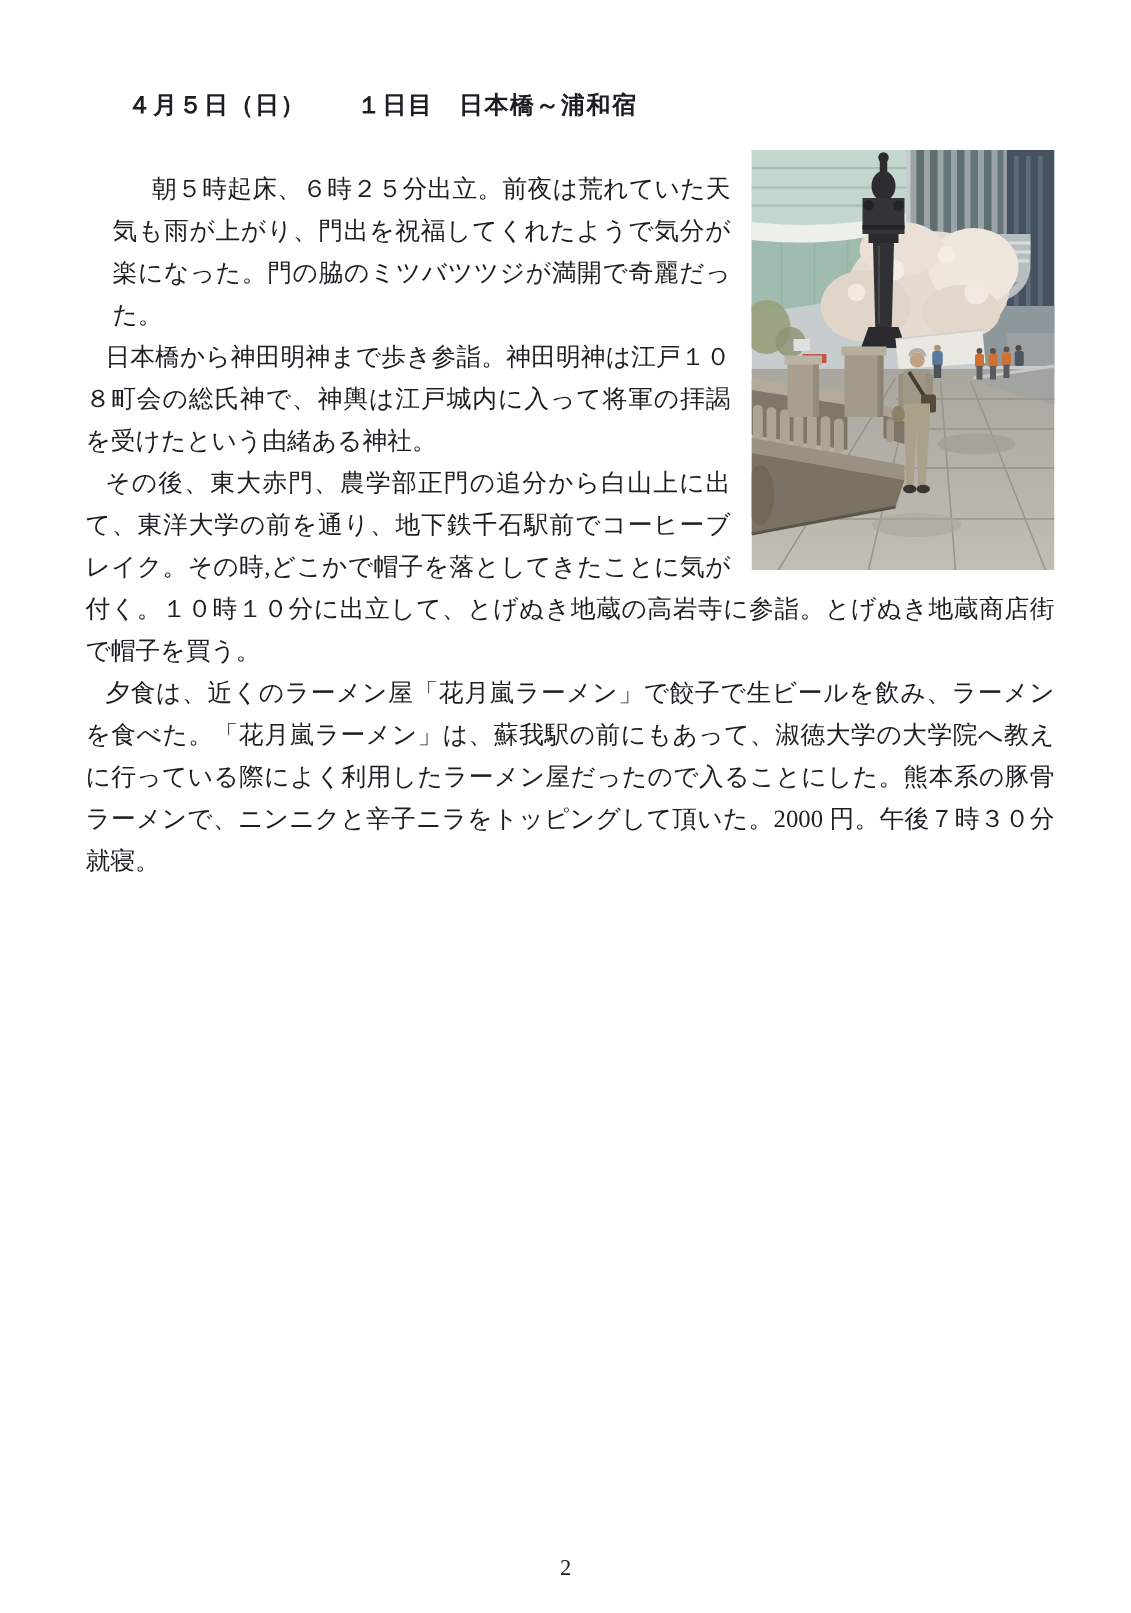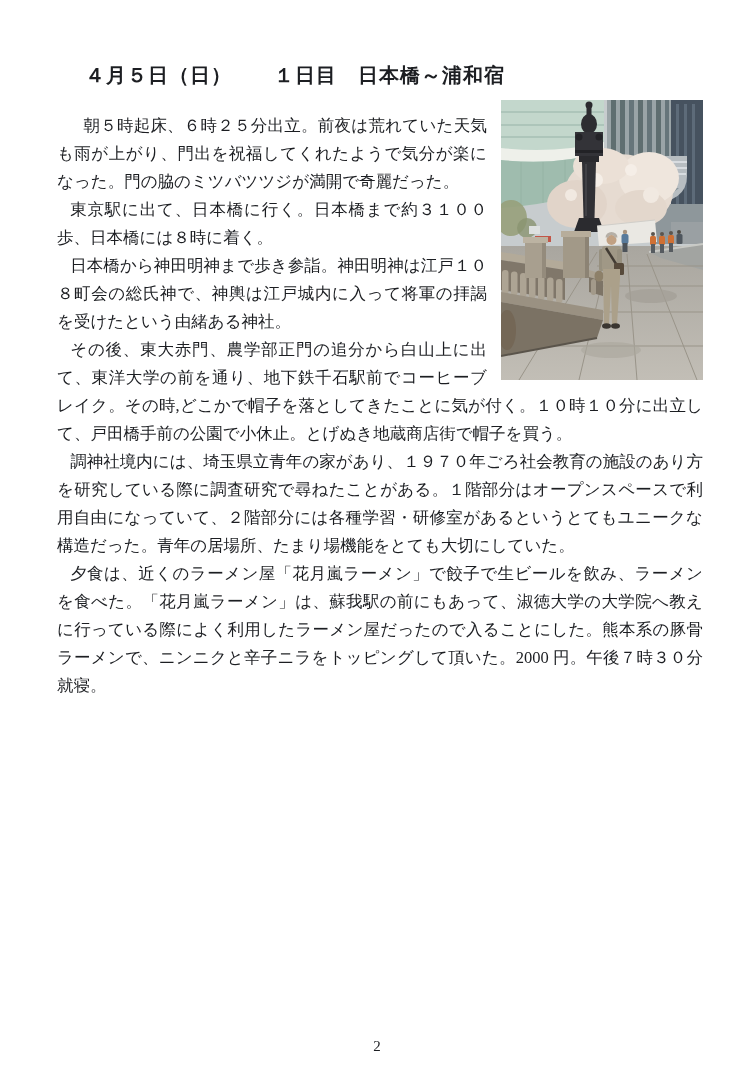--- a/index.html
+++ b/index.html
@@ -7,40 +7,41 @@
     position:relative;
     width:754px;height:1075px;
     background:#ffffff;
     font-family:"Liberation Serif","DejaVu Serif",serif;
     color:#1c1e22;
     overflow:hidden;
   }
   .title{
     position:absolute;
     left:85px;top:49px;
-    font-size:20px;
+    font-size:16px;
     font-weight:600;
     letter-spacing:1px;
     white-space:nowrap;
   }
   .content{
     position:absolute;
     left:57px;top:100px;
     width:646px;
     font-size:16.5px;
     line-height:28px;
     text-align:justify;
   }
   .content p{
     margin:0;
     text-indent:0.8em;
   }
   .content p.p-first{
     text-indent:1.6em;
     margin-top:12px;
+    margin-left:18px;
   }
   figure.photo{
     float:right;
     width:202px;height:280px;
     margin:0 0 8px 14px;
     padding:0;
   }
   figure.photo svg{display:block;width:202px;height:280px;}
   .pagenum{
     position:absolute;
@@ -188,22 +189,20 @@
           <path d="M102,169 H119 V178 L116,224 H111 L110,185 L108,224 H103 Z" fill="#aba08a"></path>
           <ellipse cx="105.5" cy="226" rx="4.5" ry="2.8" fill="#3a3631"></ellipse>
           <ellipse cx="114.5" cy="226" rx="4.5" ry="2.8" fill="#3a3631"></ellipse>
           <circle cx="110.5" cy="140" r="5" fill="#c1a183"></circle>
           <path d="M106,137.5 a4.5,4 0 0 1 9,0" stroke="#b5afa6" stroke-width="3" fill="none"></path>
         </g>
       </svg>
     </figure>
 
     <p class="p-first">朝５時起床、６時２５分出立。前夜は荒れていた天気も雨が上がり、門出を祝福してくれたようで気分が楽になった。門の脇のミツバツツジが満開で奇麗だった。</p>
-    <p>東京駅に出て、日本橋に行く。日本橋まで約３１００歩、日本橋には８時に着く。</p>
     <p>日本橋から神田明神まで歩き参詣。神田明神は江戸１０８町会の総氏神で、神輿は江戸城内に入って将軍の拝謁を受けたという由緒ある神社。</p>
-    <p>その後、東大赤門、農学部正門の追分から白山上に出て、東洋大学の前を通り、地下鉄千石駅前でコーヒーブレイク。その時,どこかで帽子を落としてきたことに気が付く。１０時１０分に出立して、戸田橋手前の公園で小休止。とげぬき地蔵商店街で帽子を買う。</p>
-    <p>調神社境内には、埼玉県立青年の家があり、１９７０年ごろ社会教育の施設のあり方を研究している際に調査研究で尋ねたことがある。１階部分はオープンスペースで利用自由になっていて、２階部分には各種学習・研修室があるというとてもユニークな構造だった。青年の居場所、たまり場機能をとても大切にしていた。</p>
+    <p>その後、東大赤門、農学部正門の追分から白山上に出て、東洋大学の前を通り、地下鉄千石駅前でコーヒーブレイク。その時,どこかで帽子を落としてきたことに気が付く。１０時１０分に出立して、とげぬき地蔵の高岩寺に参詣。とげぬき地蔵商店街で帽子を買う。</p>
     <p>夕食は、近くのラーメン屋「花月嵐ラーメン」で餃子で生ビールを飲み、ラーメンを食べた。「花月嵐ラーメン」は、蘇我駅の前にもあって、淑徳大学の大学院へ教えに行っている際によく利用したラーメン屋だったので入ることにした。熊本系の豚骨ラーメンで、ニンニクと辛子ニラをトッピングして頂いた。2000 円。午後７時３０分就寝。</p>
   </div>
 
   <div class="pagenum">2</div>
 
 </div>
 
 </body></html>

